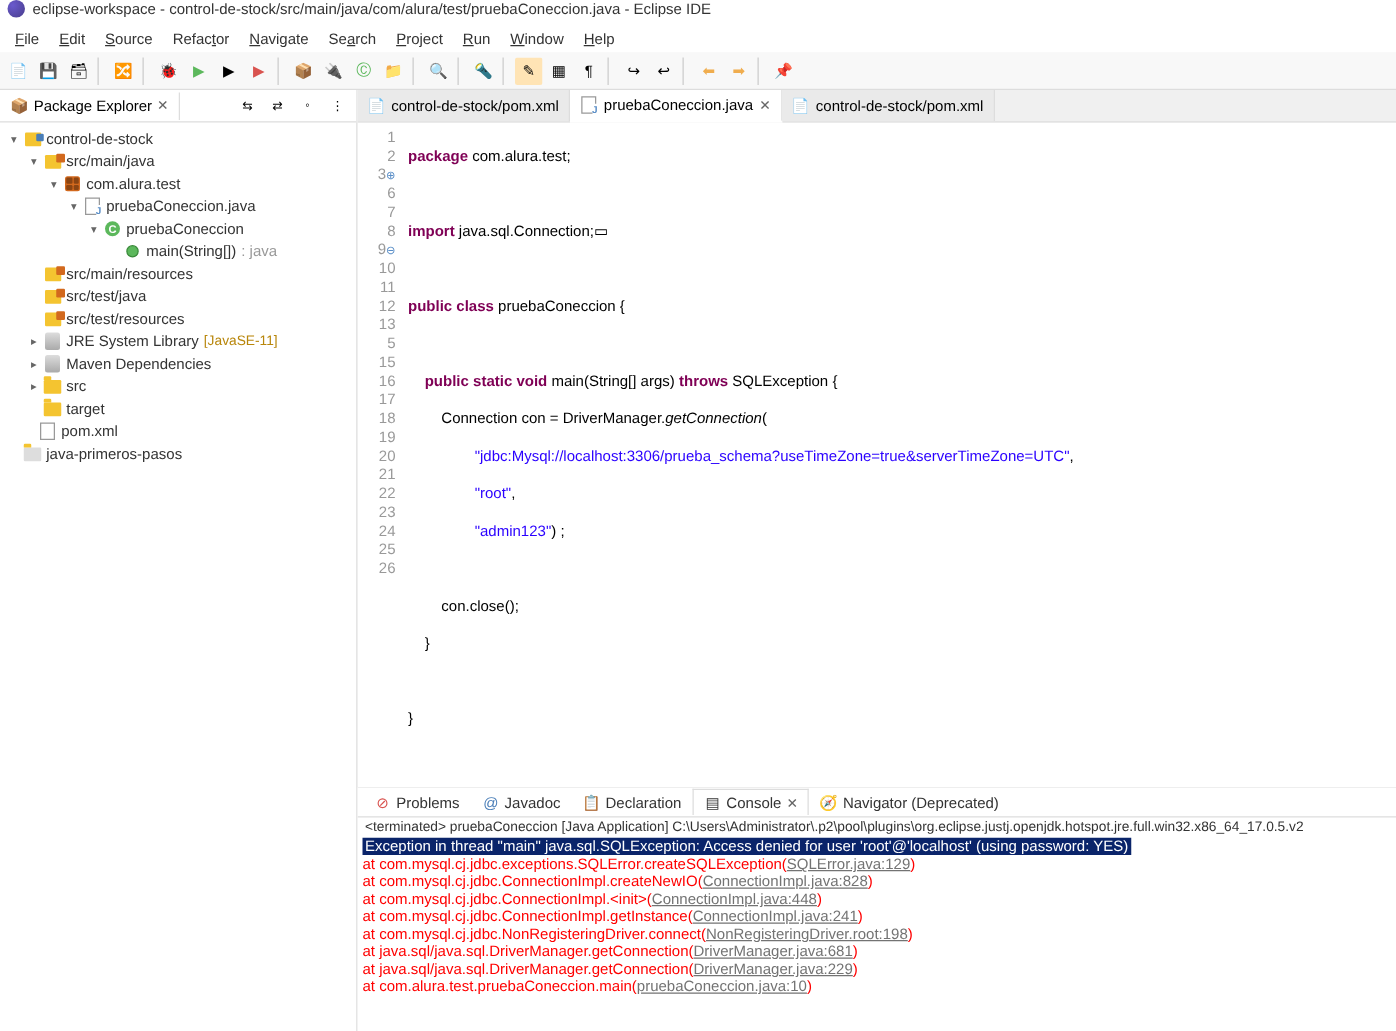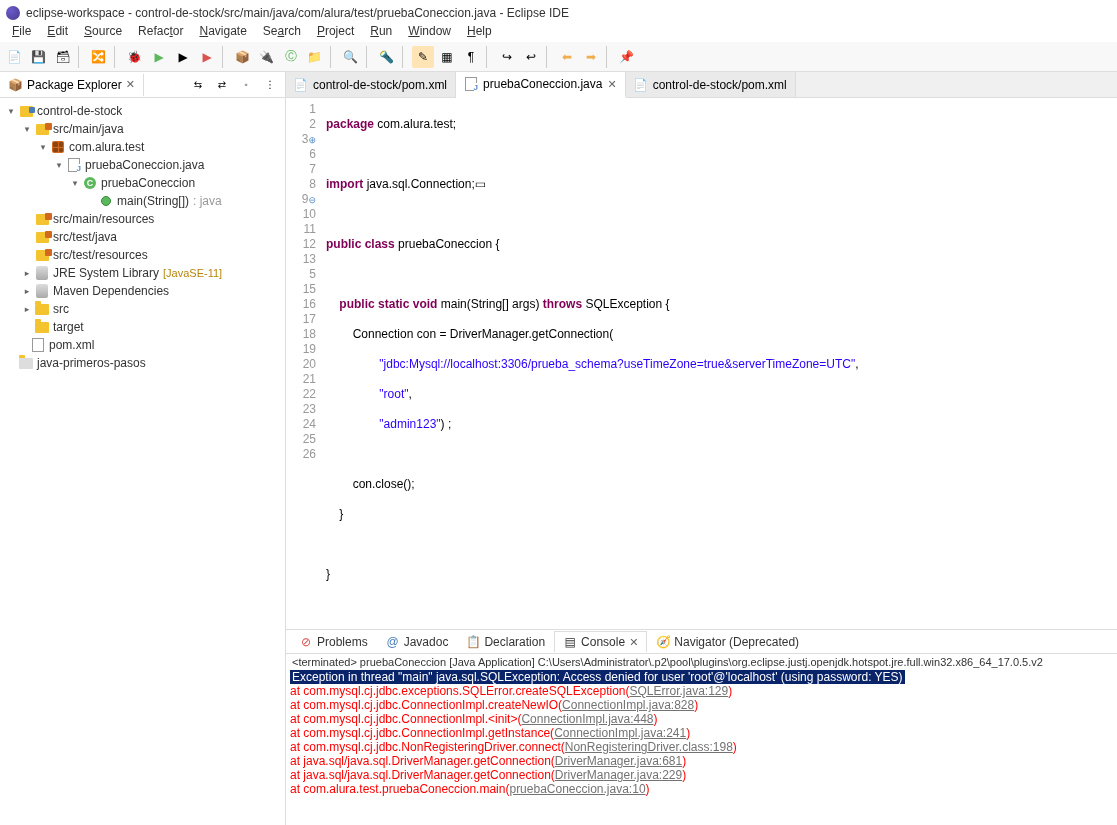--- a/index.html
+++ b/index.html
@@ -1,17 +1,17 @@
 <!DOCTYPE html>
 <html><head>
 <meta charset="utf-8">
 <style>
 * { margin: 0; padding: 0; box-sizing: border-box; font-family: "Segoe UI", Tahoma, sans-serif; font-size: 12px; }
 body { background: #f5f5f5; width: 1117px; height: 825px; overflow: hidden; display: flex; flex-direction: column; }
-.titlebar { height: 20px; background: #fff; display: flex; align-items: flex-end; padding: 0 6px; gap: 6px; color: #333; }
+.titlebar { height: 20px; background: #fff; display: flex; align-items: flex-start; padding: 0 6px; gap: 6px; color: #333; }
 .titlebar .eclipse-icon { width: 14px; height: 14px; border-radius: 50%; background: radial-gradient(circle at 30% 30%, #6a5acd, #483d8b); display:inline-block;}
 .menubar { height: 22px; background: #fff; display: flex; align-items: center; padding: 0 4px; color: #333; }
 .menubar .menu { padding: 2px 8px; cursor: default; }
 .menubar .menu u { text-decoration: underline; }
 .toolbar { height: 30px; background: #f8f8f8; border-bottom: 1px solid #ddd; display: flex; align-items: center; padding: 0 4px; gap: 2px; }
 .tbtn { width: 22px; height: 22px; display: flex; align-items: center; justify-content: center; cursor: pointer; border: 1px solid transparent; border-radius: 2px;}
 .tsep { width: 6px; height: 22px; border-left: 1px solid #ccc; margin: 0 2px; }
 .workarea { flex: 1; display: flex; background: #fff; overflow: hidden;}
 .sidebar { width: 286px; border-right: 1px solid #ddd; display: flex; flex-direction: column; background: #fff;}
 .view-tab { height: 26px; display: flex; align-items: center; border-bottom: 1px solid #ddd; background: #fff;}
@@ -32,21 +32,21 @@
 .editor-tab .eticon { width: 14px; height: 14px; display: inline-flex; align-items:center; justify-content:center;}
 .editor-tab .close { color: #666; font-size: 11px;}
 .editor { flex: 1; display: flex; overflow: auto; background: #fff; font-family: Consolas, monospace; font-size: 12px; line-height: 15px;}
 .gutter { width: 36px; text-align: right; color: #999; padding: 4px 6px 4px 0; background: #fff; user-select: none;}
 .gutter .ln { height: 15px; }
 .gutter .fold { color: #5a8ec7; font-size: 9px;}
 .code { flex: 1; padding: 4px 0; white-space: pre; color: #000;}
 .code .line { height: 15px; padding-left: 4px;}
 .kw { color: #7f0055; font-weight: bold;}
 .str { color: #2a00ff;}
-.it { }
+.it { font-style: italic;}
 .bottom { height: 196px; border-top: 1px solid #ddd; display: flex; flex-direction: column; background: #fff;}
 .bottom-tabs { height: 24px; display: flex; align-items: center; border-bottom: 1px solid #ddd; padding: 0 4px; gap: 0;}
 .btab { padding: 3px 8px; display: flex; align-items: center; gap: 4px; cursor: pointer; color: #333; border: 1px solid transparent; border-bottom: none;}
 .btab.active { background: #fff; border-color: #ddd; }
 .btab .bticon { width: 14px; height: 14px; display:inline-flex; align-items:center; justify-content:center;}
 .btab .close { color: #666; font-size: 11px;}
 .console-header { padding: 2px 6px; color: #333; font-size: 11px; white-space: nowrap; overflow: hidden;}
 .console { flex: 1; overflow: auto; font-family: Consolas, monospace; font-size: 12px; line-height: 14px; padding: 0 4px;}
 .console .err-hl { background: #0a246a; color: #fff; padding: 0 2px;}
 .console .err { color: #ff0000;}
@@ -351,21 +351,21 @@
           </div>
       </div>
       <div class="console-header">&lt;terminated&gt; pruebaConeccion [Java Application] C:\Users\Administrator\.p2\pool\plugins\org.eclipse.justj.openjdk.hotspot.jre.full.win32.x86_64_17.0.5.v2</div>
       <div class="console">
         <div><span class="err-hl">Exception in thread "main" java.sql.SQLException: Access denied for user 'root'@'localhost' (using password: YES)</span></div>
         <div id="trace-container">
             <div><span class="err">	at com.mysql.cj.jdbc.exceptions.SQLError.createSQLException(</span><span class="err link">SQLError.java:129</span><span class="err">)</span></div>
             <div><span class="err">	at com.mysql.cj.jdbc.ConnectionImpl.createNewIO(</span><span class="err link">ConnectionImpl.java:828</span><span class="err">)</span></div>
             <div><span class="err">	at com.mysql.cj.jdbc.ConnectionImpl.&lt;init&gt;(</span><span class="err link">ConnectionImpl.java:448</span><span class="err">)</span></div>
             <div><span class="err">	at com.mysql.cj.jdbc.ConnectionImpl.getInstance(</span><span class="err link">ConnectionImpl.java:241</span><span class="err">)</span></div>
-            <div><span class="err">	at com.mysql.cj.jdbc.NonRegisteringDriver.connect(</span><span class="err link">NonRegisteringDriver.class:198</span><span class="err">)</span></div>
+            <div><span class="err">	at com.mysql.cj.jdbc.NonRegisteringDriver.connect(</span><span class="err link">NonRegisteringDriver.root:198</span><span class="err">)</span></div>
             <div><span class="err">	at java.sql/java.sql.DriverManager.getConnection(</span><span class="err link">DriverManager.java:681</span><span class="err">)</span></div>
             <div><span class="err">	at java.sql/java.sql.DriverManager.getConnection(</span><span class="err link">DriverManager.java:229</span><span class="err">)</span></div>
             <div><span class="err">	at com.alura.test.pruebaConeccion.main(</span><span class="err link">pruebaConeccion.java:10</span><span class="err">)</span></div>
           </div>
       </div>
     </div>
   </div>
 </div>
 
 </body></html>

